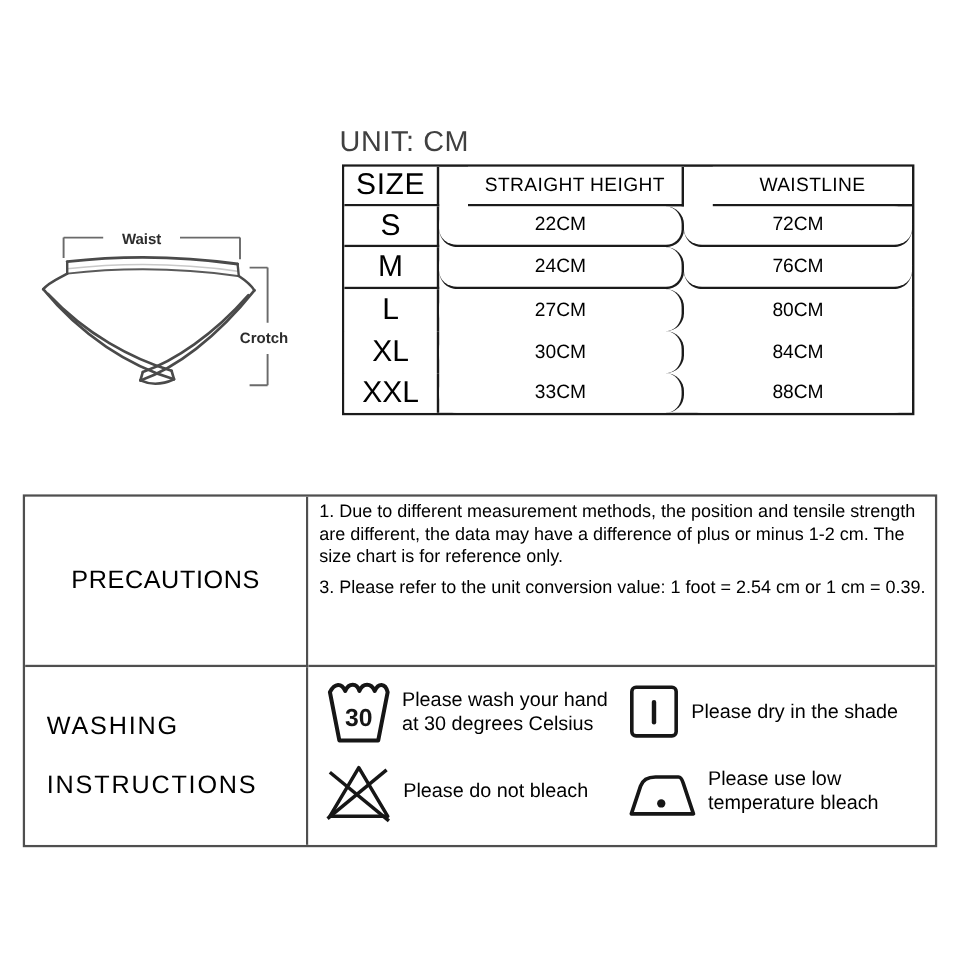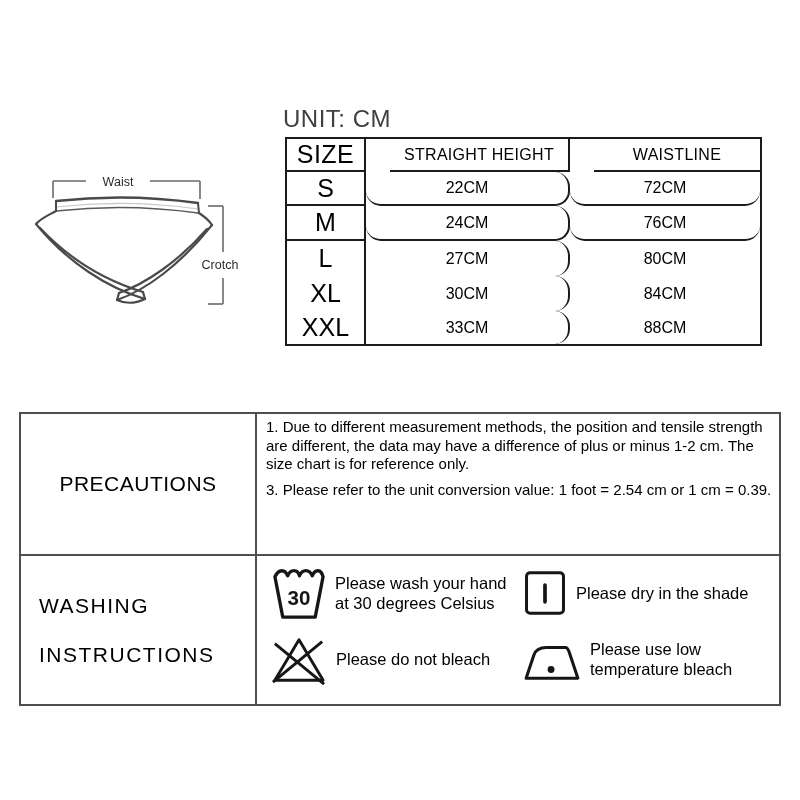--- a/index.html
+++ b/index.html
@@ -1,20 +1,20 @@
 <!DOCTYPE html>
 <html><head>
 <meta charset="utf-8">
 <style>
   html,body{margin:0;padding:0;background:#fff;}
   #canvas{position:relative;width:800px;height:800px;background:#ffffff;
           font-family:"Liberation Sans",sans-serif;color:#000;overflow:hidden;}
 
   
-  .uw-wrap{position:absolute;left:28px;top:168px;width:225px;height:152px;}
+  .uw-wrap{position:absolute;left:28px;top:185px;width:225px;height:152px;font-weight:bold;}
 
   
   .unit-title{position:absolute;left:283px;top:105px;font-size:24px;color:#404040;letter-spacing:.5px;white-space:nowrap;}
 
   
   .size-table{position:absolute;left:285px;top:137px;width:477px;height:209px;
               box-sizing:border-box;border:2px solid #1b1b1b;display:grid;
               grid-template-columns:79px 204px 1fr;
               grid-template-rows:33px 34px 35px 35px 35px 1fr;}
   .st-cell{box-sizing:border-box;display:flex;align-items:center;justify-content:center;background:#fff;}

